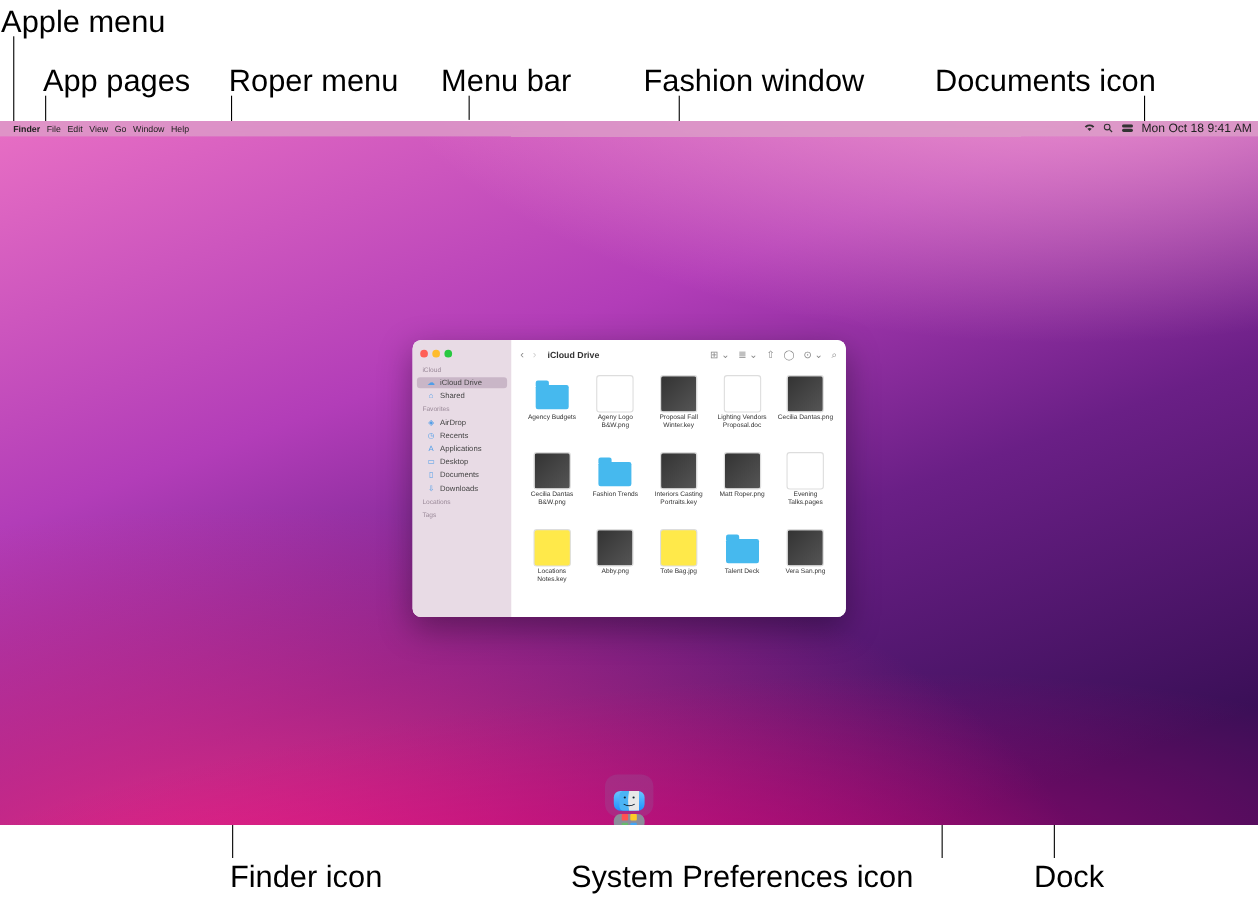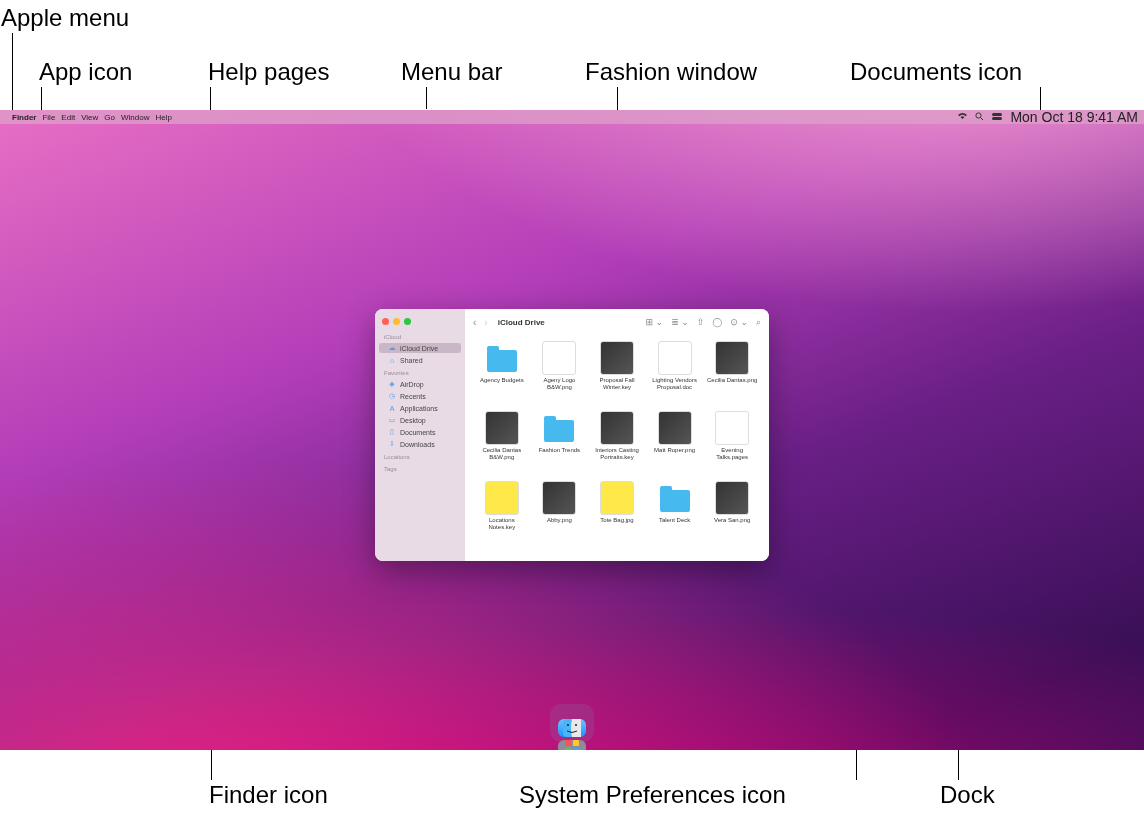--- a/index.html
+++ b/index.html
@@ -7,21 +7,21 @@
     width: 1144px;
     height: 820px;
     background: #fff;
     font-family: -apple-system, "Helvetica Neue", Arial, sans-serif;
     position: relative;
     overflow: hidden;
   }
 
   .callout {
     position: absolute;
-    font-size: 24px;
+    font-size: 28px;
     color: #000;
     font-weight: 400;
     white-space: nowrap;
   }
   .callout-line {
     position: absolute;
     border-left: 1px solid #000;
   }
   .callout-line-h {
     position: absolute;
@@ -222,22 +222,22 @@
   .trash-shape { width: 18px; height: 22px; background: linear-gradient(#e8e8e8,#c8c8c8); border-radius: 2px 2px 3px 3px; position: relative; }
   .trash-shape::before { content:''; position:absolute; top:-3px; left:-1px; width:20px; height:3px; background:#d0d0d0; border-radius:2px; }
 
   .cal-top { font-size: 5px; color:#e03b3b; }
   .cal-num { font-size: 12px; color:#222; }
 </style>
 </head>
 <body>
 
 <div class="callout" style="left:1px;top:4px">Apple menu</div>
-<div class="callout" style="left:39px;top:58px">App icon</div>
-<div class="callout" style="left:208px;top:58px">Help pages</div>
+<div class="callout" style="left:39px;top:58px">App pages</div>
+<div class="callout" style="left:208px;top:58px">Roper menu</div>
 <div class="callout" style="left:401px;top:58px">Menu bar</div>
 <div class="callout" style="left:585px;top:58px">Fashion window</div>
 <div class="callout" style="left:850px;top:58px">Documents icon</div>
 
 <div class="callout" style="left:209px;top:781px">Finder icon</div>
 <div class="callout" style="left:519px;top:781px">System Preferences icon</div>
 <div class="callout" style="left:940px;top:781px">Dock</div>
 
 <div class="callout-line" style="left:12px;top:33px;height:77px"></div>
 <div class="callout-line" style="left:41px;top:87px;height:23px"></div>
@@ -275,21 +275,21 @@
             <circle cx="3.5" cy="3.5" r="2.6" stroke="#333" stroke-width="1" fill="none"></circle>
             <line x1="5.5" y1="5.5" x2="8" y2="8" stroke="#333" stroke-width="1"></line>
           </svg>
       </span>
       <span class="status-icon">
         <svg width="10" height="7" viewBox="0 0 10 7">
             <rect x="0" y="0" width="10" height="3" rx="1.5" fill="#333"></rect>
             <rect x="0" y="4" width="10" height="3" rx="1.5" fill="#333"></rect>
           </svg>
       </span>
-      <span class="status-icon" style="font-size:14px;color:#222">Mon Oct 18  9:41 AM</span>
+      <span class="status-icon" style="font-size:11px;color:#222">Mon Oct 18  9:41 AM</span>
     </div>
   </div>
 
   <div class="finder-window">
     <div class="sidebar">
       <div class="traffic-lights">
         <div class="tl red"></div>
         <div class="tl yellow"></div>
         <div class="tl green"></div>
       </div>

